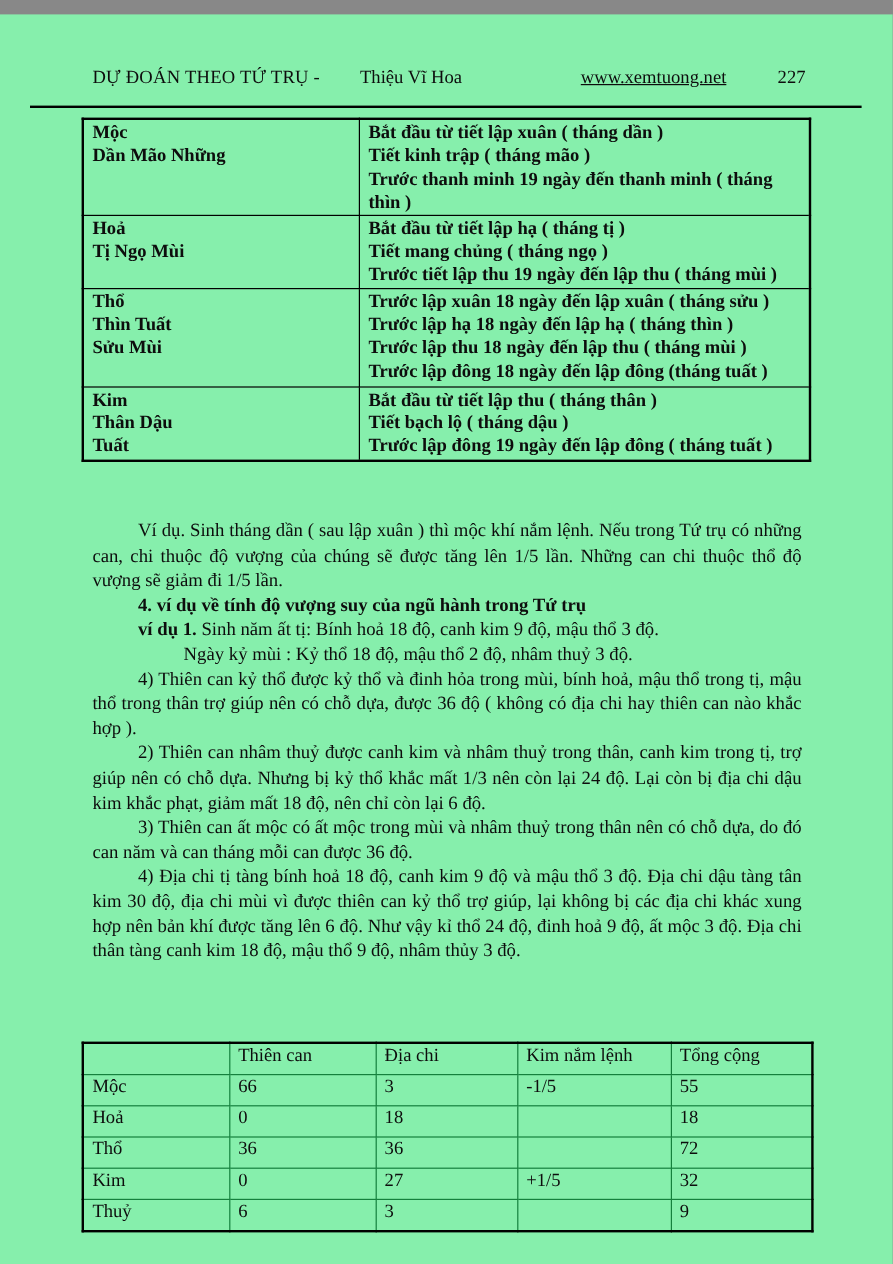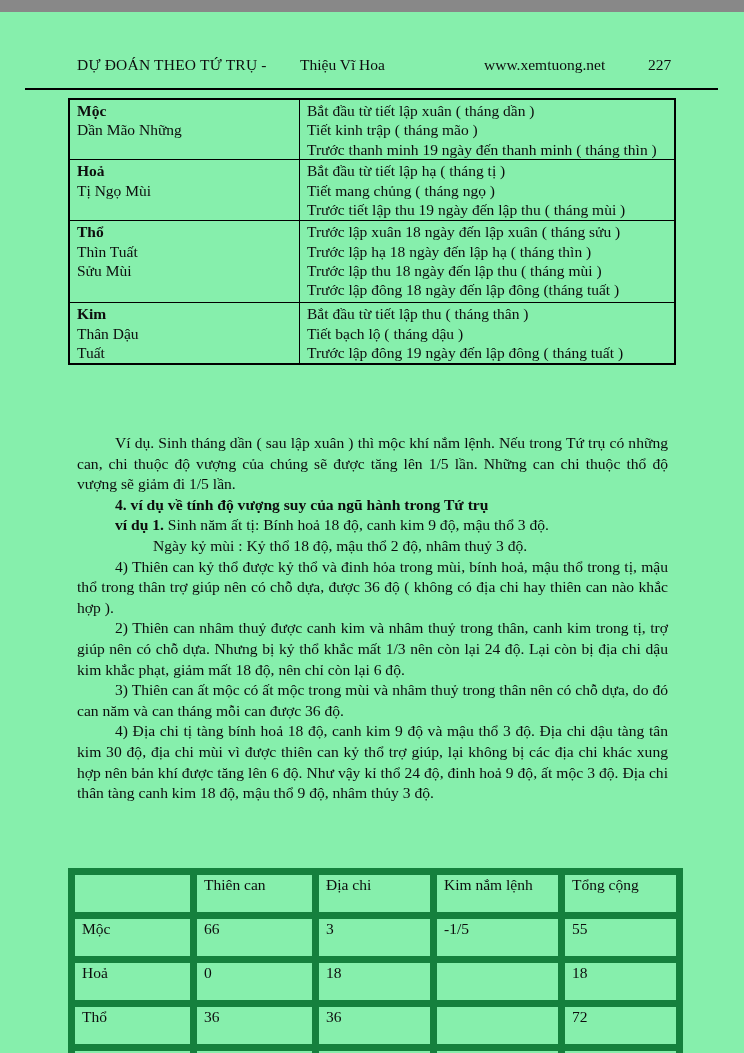--- a/index.html
+++ b/index.html
@@ -9,43 +9,43 @@
     background:#86efac;
     font-family:"Liberation Serif","DejaVu Serif",serif;
     color:#0d0d0d;
     overflow:hidden;
     margin-top:12px;
   }
   
   .header{position:absolute;top:44px;left:0;width:744px;height:24px;font-size:15.5px;}
   .header .title{position:absolute;left:77px;top:0;letter-spacing:.2px;}
   .header .author{position:absolute;left:300px;top:0;}
-  .header .site{position:absolute;left:484px;top:0;color:#0d0d0d;}
+  .header .site{position:absolute;left:484px;top:0;text-decoration:underline;color:#0d0d0d;}
   .header .pagenum{position:absolute;left:648px;top:0;}
   .rule{position:absolute;top:76px;left:25px;width:693px;height:2px;background:#000;}
 
   
   table{border-collapse:collapse;}
   .el-table{position:absolute;top:86px;left:68px;width:608px;border:2px solid #000;table-layout:fixed;}
   .el-table td{border:1px solid #000;vertical-align:top;padding:1px 7px 0 7px;font-size:15.5px;line-height:19.4px;}
   .el-table td.left{width:215px;}
   .el-table .el-name{font-weight:bold;}
-  .prelines{white-space:pre-line;}
+  .prelines{white-space:pre-line;font-weight:bold;}
   .r1 td{height:56px;} .r2 td{height:59px;} .r3 td{height:80px;} .r4 td{height:59px;} .r5 td{height:56px;}
 
   
   .bodytext{position:absolute;top:421px;left:77px;width:591px;font-size:15.6px;line-height:20.6px;}
   .para{margin:0;text-align:justify;text-indent:38px;}
   .heading{margin:0;font-weight:bold;text-indent:38px;}
   .lead{font-weight:bold;}
   .subline{margin:0;padding-left:76px;}
 
   
   .sum-table{position:absolute;top:856px;left:68px;width:608px;border:2px solid #000;table-layout:fixed;}
-  .sum-table td{border:7px solid #15803d;font-size:15.5px;line-height:18px;height:20px;padding:1px 7px 16px 7px;vertical-align:top;overflow:hidden;}
+  .sum-table td{border:1px solid #15803d;font-size:15.5px;line-height:18px;height:20px;padding:1px 7px 4px 7px;vertical-align:top;overflow:hidden;}
   .sum-table col.c0{width:122px;} .sum-table col.c1{width:122px;} .sum-table col.c2{width:118px;}
   .sum-table col.c3{width:128px;} .sum-table col.c4{width:118px;}
 </style>
 </head>
 <body>
 
 <div class="page">
 
   <div class="header">
     <span class="title">DỰ ĐOÁN THEO TỨ TRỤ -</span>

